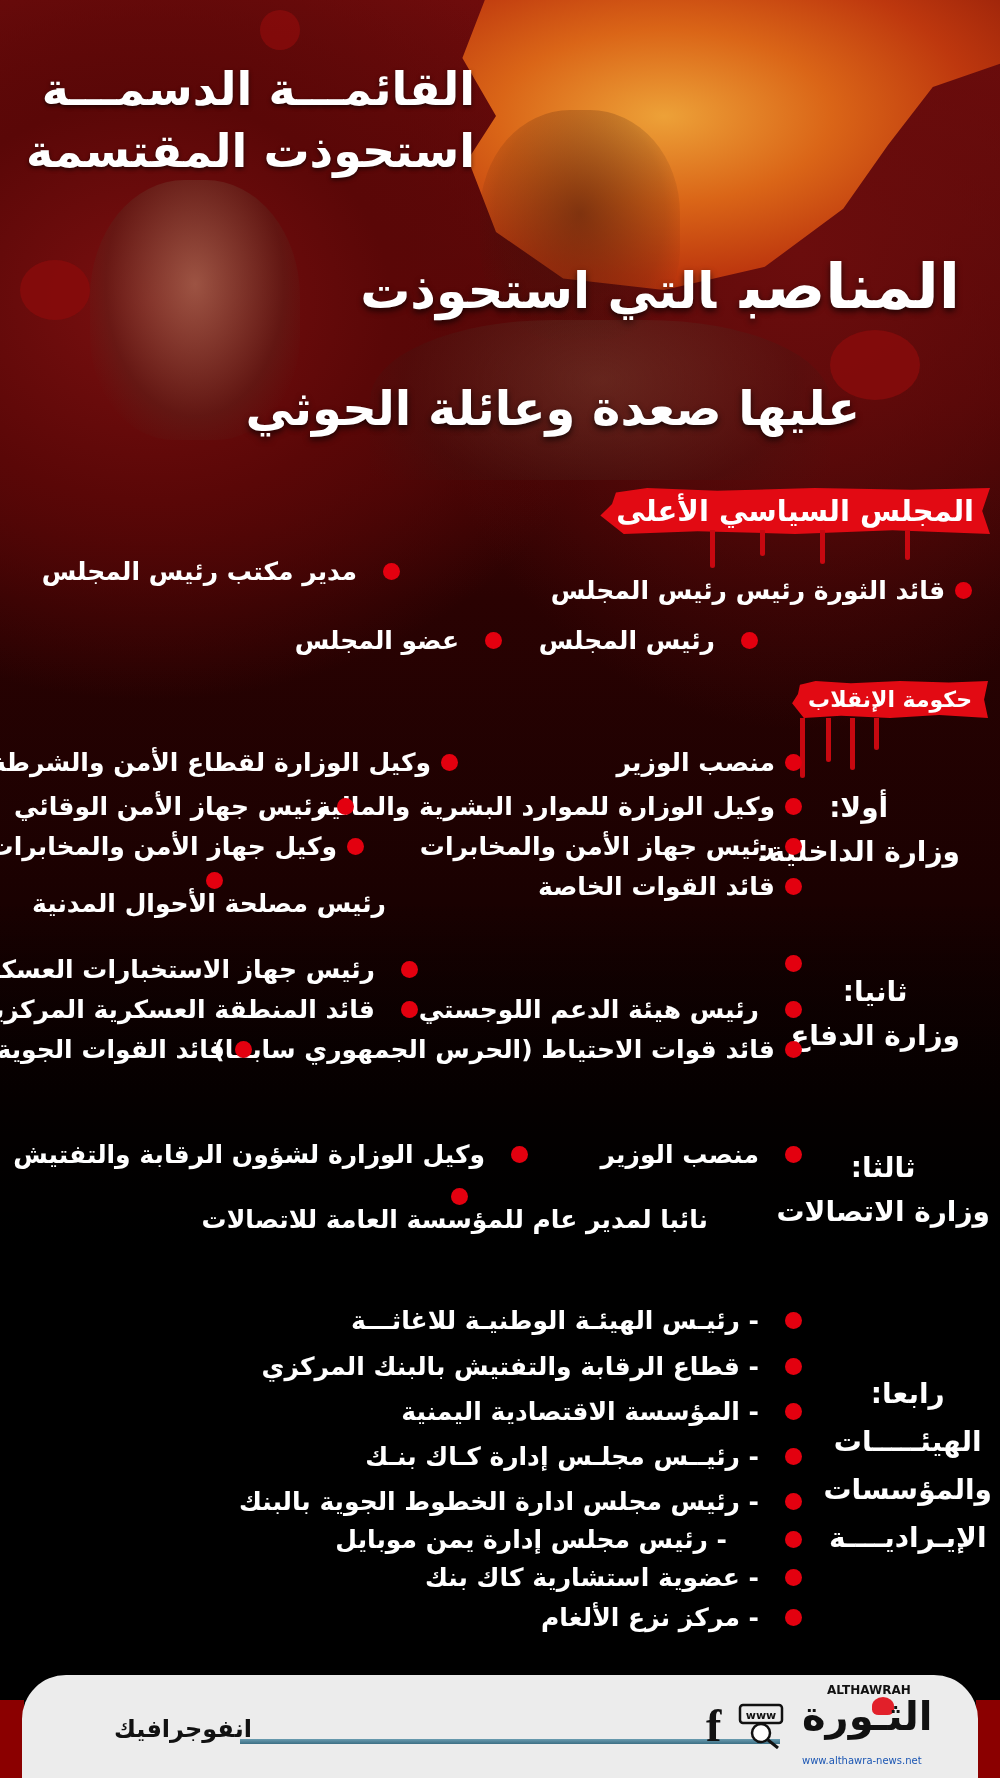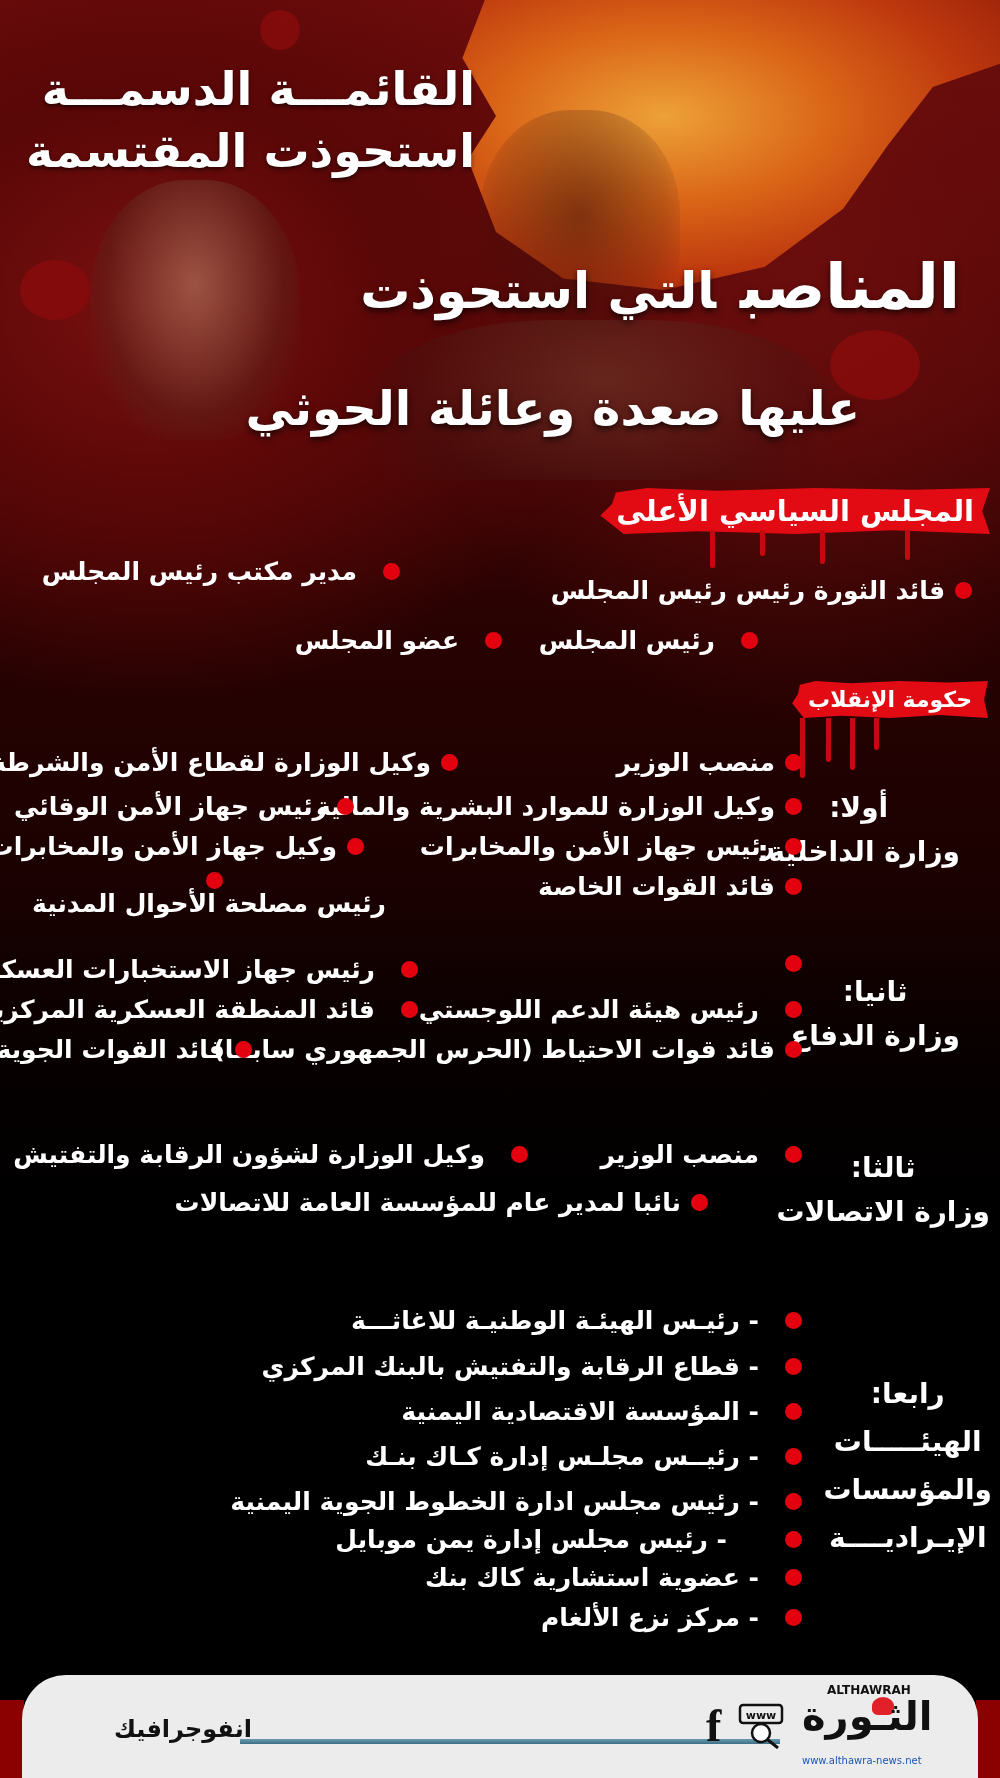--- a/index.html
+++ b/index.html
@@ -208,21 +208,21 @@
   <div>وزارة الاتصالات</div>
 </div>
 <div class="item wide-gap" style="right:198px;top:1140px;">
     <span class="dot"></span>
     <span>منصب الوزير</span>
   </div>
 <div class="item wide-gap" style="right:472px;top:1140px;">
     <span class="dot"></span>
     <span>وكيل الوزارة لشؤون الرقابة والتفتيش</span>
   </div>
-<div class="item" style="right:292px;top:1188px;">
+<div class="item" style="right:292px;top:1188px;flex-direction:column;">
     <span class="dot"></span>
     <span>نائبا لمدير عام للمؤسسة العامة للاتصالات</span>
   </div>
 
 <div class="section-label" style="right:8px;top:1370px;line-height:48px;">
   <div>رابعا:</div>
   <div>الهيئـــــات</div>
   <div>والمؤسسات</div>
   <div>الإيـراديــــة</div>
 </div>
@@ -237,21 +237,21 @@
 <div class="item wide-gap" style="right:198px;top:1397px;">
     <span class="dot"></span>
     <span>- المؤسسة الاقتصادية اليمنية</span>
   </div>
 <div class="item wide-gap" style="right:198px;top:1442px;">
     <span class="dot"></span>
     <span>- رئيــس مجلـس إدارة كـاك بنـك</span>
   </div>
 <div class="item wide-gap" style="right:198px;top:1487px;">
     <span class="dot"></span>
-    <span>- رئيس مجلس ادارة الخطوط الجوية اليمنية</span>
+    <span>- رئيس مجلس ادارة الخطوط الجوية بالبنك</span>
   </div>
 <div class="item wide-gap" style="right:198px;top:1525px;gap:32px;">
     <span class="dot"></span>
     <span>- رئيس مجلس إدارة يمن موبايل</span>
   </div>
 <div class="item wide-gap" style="right:198px;top:1563px;">
     <span class="dot"></span>
     <span>- عضوية استشارية كاك بنك</span>
   </div>
 <div class="item wide-gap" style="right:198px;top:1603px;">

